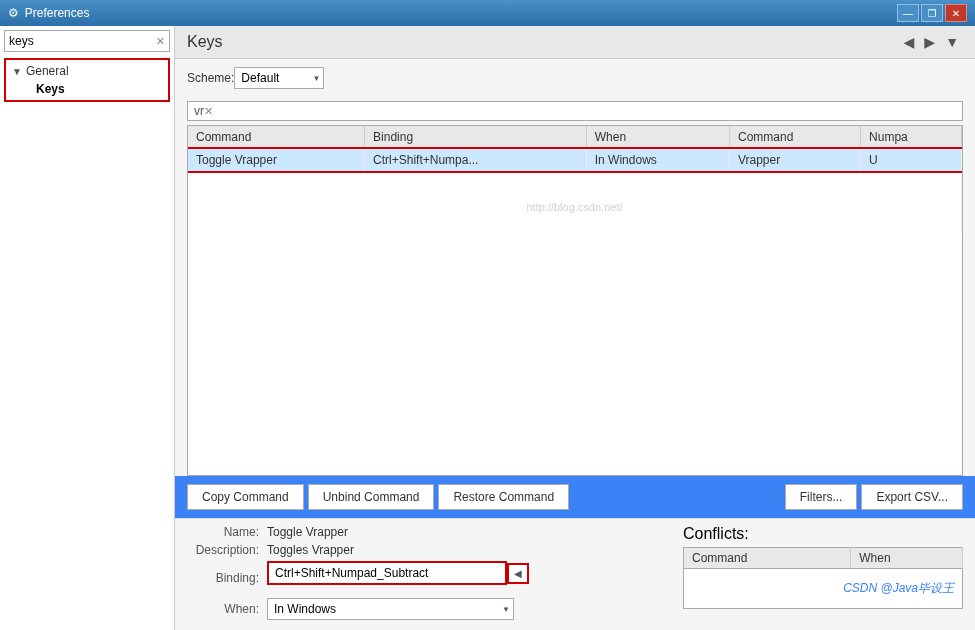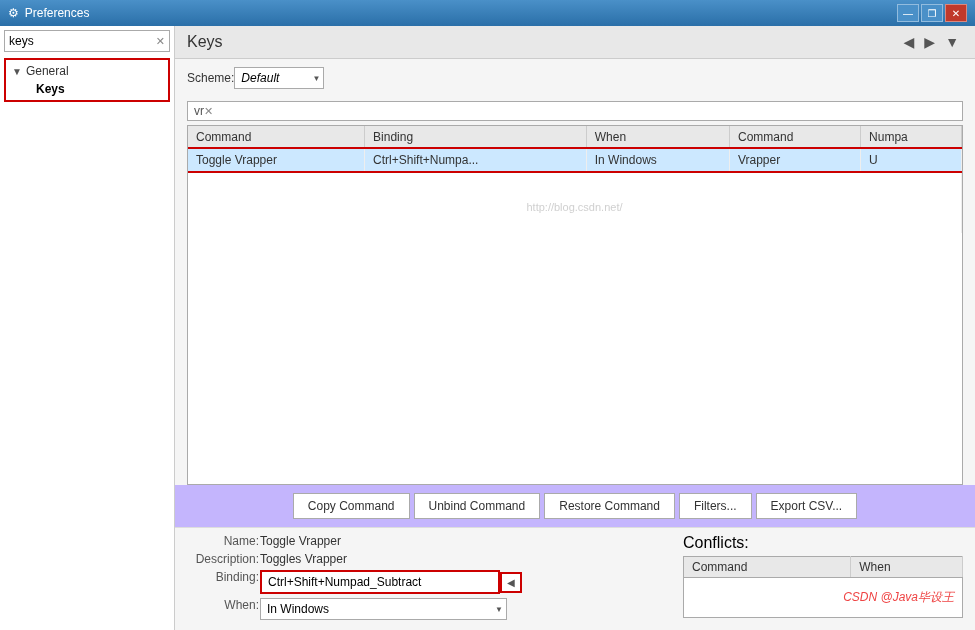--- a/index.html
+++ b/index.html
@@ -109,21 +109,20 @@
     .scheme-select {
       border: 1px solid #aaa;
       background: white;
       padding: 3px 20px 3px 6px;
       font-size: 12px;
       cursor: pointer;
       appearance: none;
       -webkit-appearance: none;
       position: relative;
       min-width: 90px;
-      font-style: italic;
     }
     .scheme-select-wrapper { position: relative; display: inline-block; }
     .scheme-select-wrapper::after {
       content: '▼';
       position: absolute;
       right: 4px;
       top: 50%;
       transform: translateY(-50%);
       font-size: 8px;
       color: #555;
@@ -174,22 +173,22 @@
       background: #cce8ff;
       outline: 2px solid #cc0000;
     }
 
     
     .buttons-row {
       padding: 8px 12px;
       display: flex;
       align-items: center;
       gap: 4px;
-      background: #c4b5fd;
-      justify-content: center;
+      background: #3b82f6;
+      justify-content: space-between;
     }
     .buttons-left { display: flex; gap: 4px; }
     .buttons-right { display: flex; gap: 4px; }
     .btn {
       border: 1px solid #aaa;
       background: white;
       padding: 5px 14px;
       cursor: pointer;
       font-size: 12px;
       color: #333;
@@ -200,30 +199,30 @@
       padding: 6px 12px;
       background: #f5f5f5;
       border-top: 1px solid #ddd;
       display: flex;
       gap: 16px;
     }
     .details-left { flex: 1; }
     .details-right { width: 280px; }
     .detail-row {
       display: flex;
-      align-items: flex-start;
-      gap: 1px;
+      align-items: center;
+      gap: 8px;
       margin-bottom: 4px;
     }
     .detail-label { color: #555; min-width: 72px; text-align: right; }
     .detail-value { color: #333; }
     .binding-input-wrapper {
       display: flex;
       align-items: center;
-      margin-bottom: 0;
+      margin-bottom: 9px;
       border-radius: 6px;
     }
     .binding-input {
       border: 1px solid #cc0000;
       border-right: none;
       background: white;
       padding: 3px 6px;
       width: 240px;
       font-size: 12px;
       outline: none;
@@ -426,21 +425,21 @@
         <div class="conflicts-label">Conflicts:</div>
         <table class="conflicts-table">
           <thead>
             <tr>
               <th>Command</th>
               <th>When</th>
             </tr>
           </thead>
           <tbody>
             <tr>
-              <td colspan="2" style="height: 40px; color: #ef4444; font-style: italic; text-align: right; padding-right: 8px;">
+              <td colspan="2" style="height: 40px; color: #3b82f6; font-style: italic; text-align: right; padding-right: 8px;">
                 <span>CSDN @Java毕设王</span>
               </td>
             </tr>
           </tbody>
         </table>
       </div>
 
     </div>
 
   </div>

